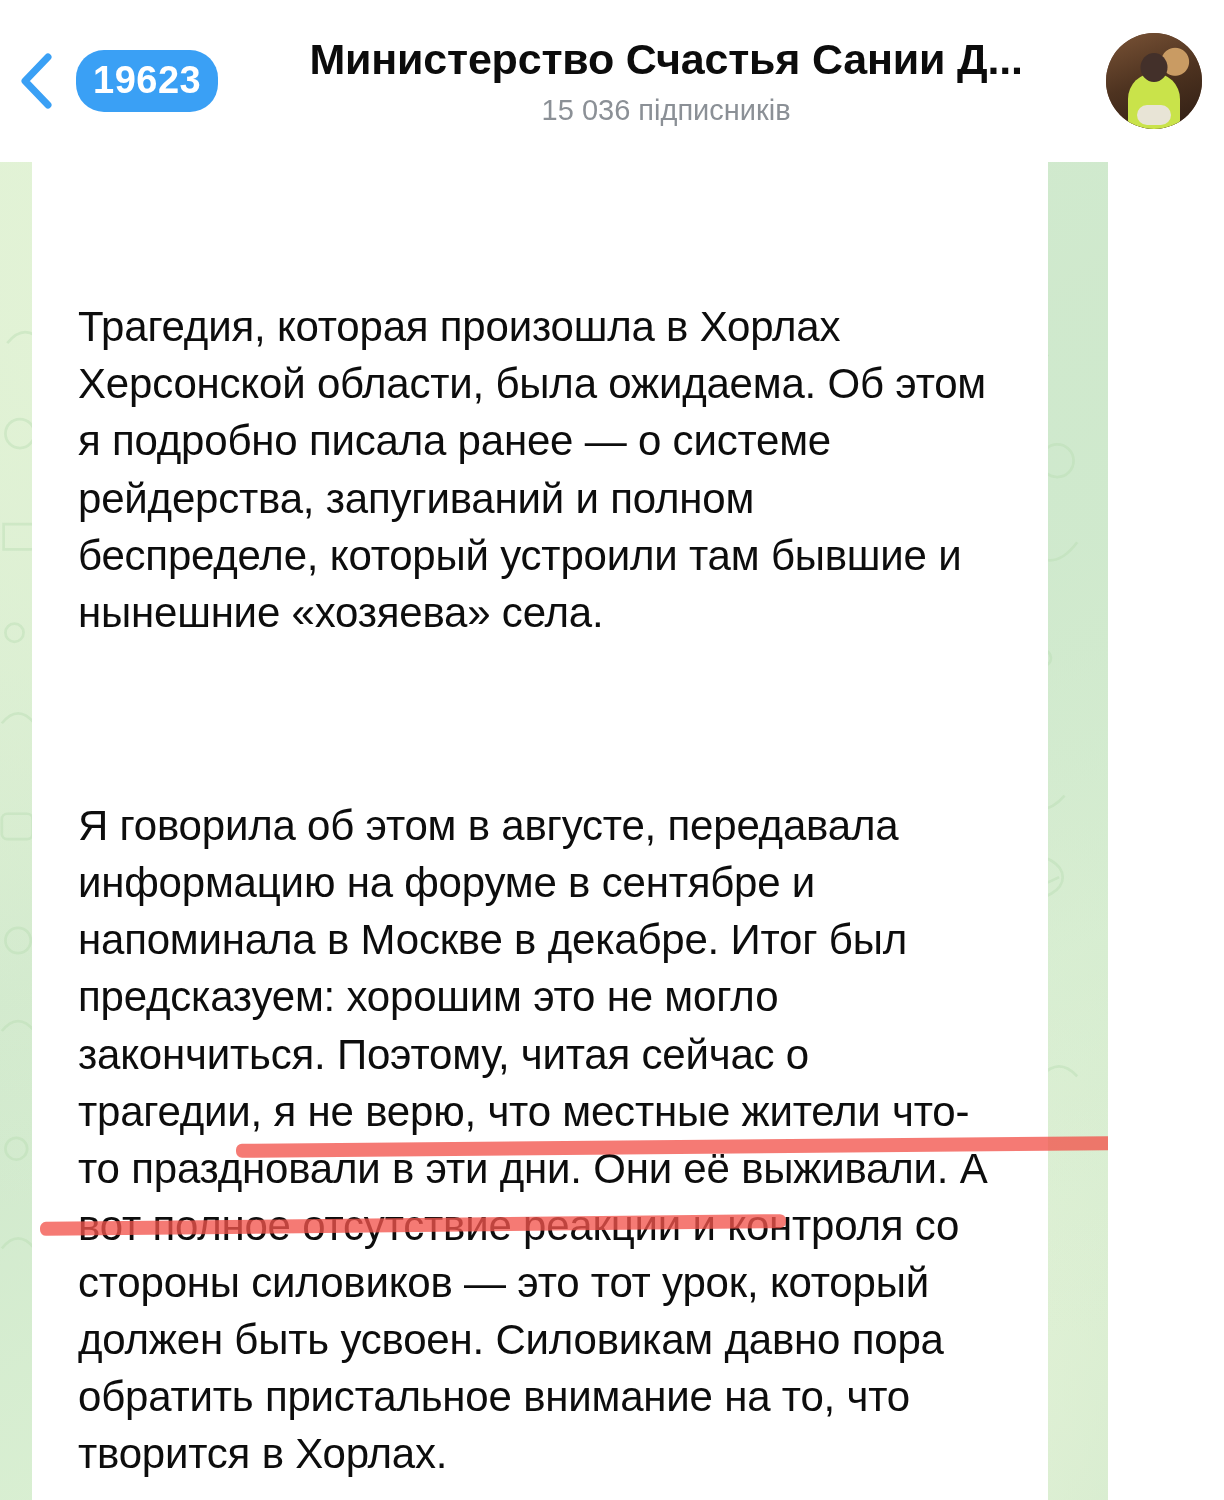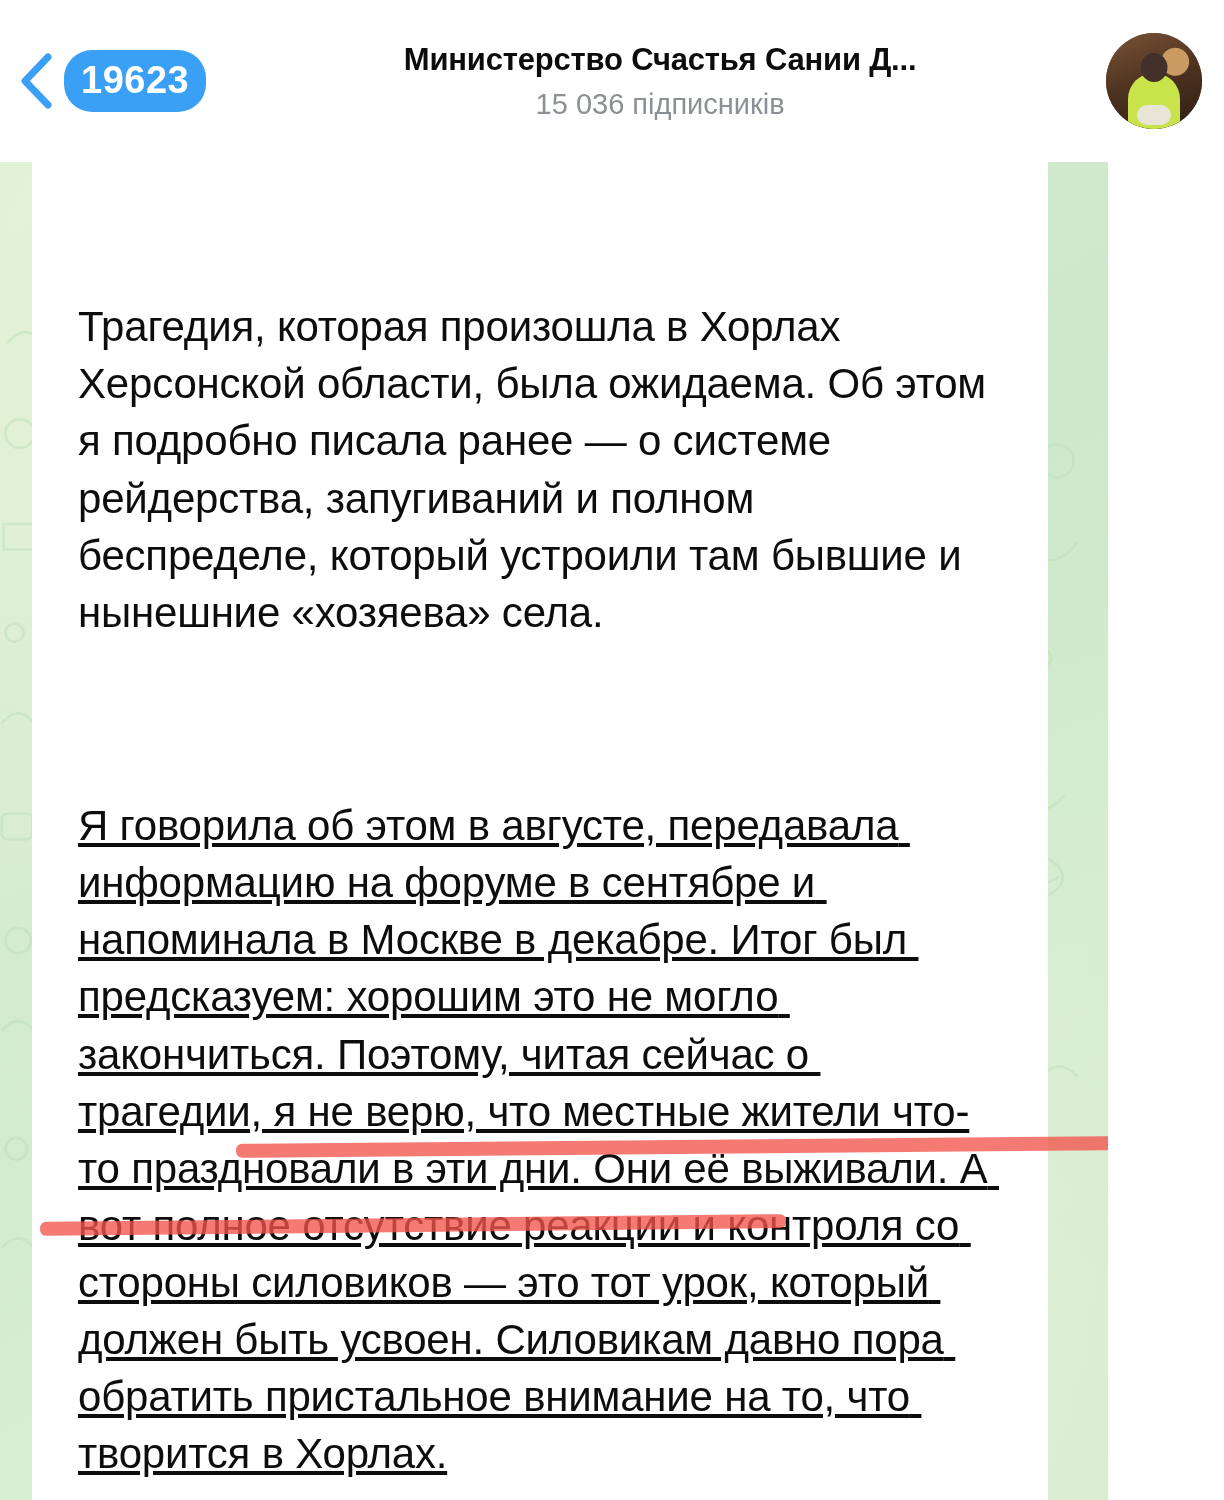--- a/index.html
+++ b/index.html
@@ -19,21 +19,21 @@
     height: 162px;
     background: #ffffff;
     display: flex;
     align-items: center;
     padding: 0 22px 0 18px;
   }
 
   .back-group {
     display: flex;
     align-items: center;
-    gap: 12px;
+    gap: 24px;
     flex: 0 0 auto;
     margin-right: 8px;
   }
 
   .back-chevron {
     width: 34px;
     height: 56px;
     position: relative;
     flex: 0 0 auto;
   }
@@ -55,21 +55,21 @@
     min-width: 0;
     display: flex;
     flex-direction: column;
     align-items: center;
     justify-content: center;
     padding-left: 6px;
     padding-right: 6px;
   }
 
   .chat-title {
-    font-size: 31px;
+    font-size: 43px;
     font-weight: 700;
     color: #0c0c0c;
     white-space: nowrap;
     overflow: hidden;
     text-overflow: ellipsis;
     max-width: 810px;
     letter-spacing: -0.2px;
   }
 
   .chat-subtitle {
@@ -158,21 +158,21 @@
     padding: 22px 44px 28px 46px;
   }
 
   .msg-text {
     font-size: 42px;
     line-height: 1.36;
     color: #0d0d0d;
     letter-spacing: -0.2px;
     white-space: pre-wrap;
   }
-  .msg-text .para + .para { margin-top: 42px; text-decoration: underline; }
+  .msg-text .para + .para { margin-top: 42px; }
 
   
   .mark {
     position: absolute;
     background: #f2554d;
     opacity: .78;
     border-radius: 6px;
   }
   .mark-1 {
     left: 236px;

